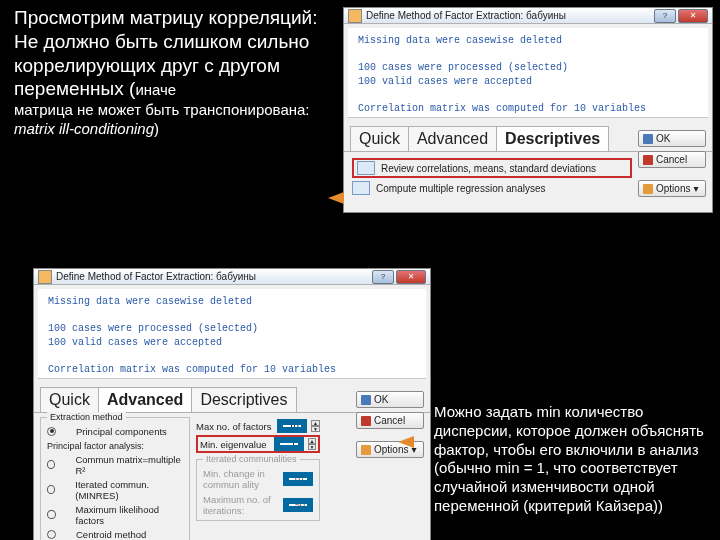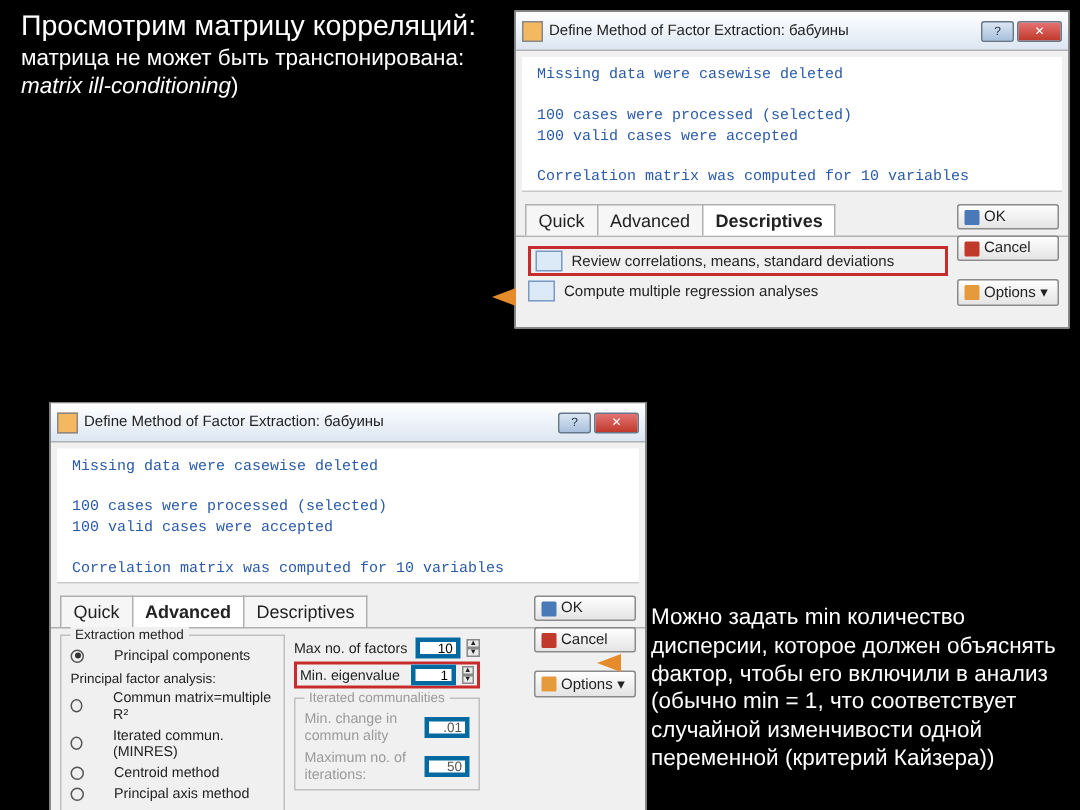--- a/index.html
+++ b/index.html
@@ -21,21 +21,21 @@
   .text-block em { font-style: italic; }
   .dialog {
     position: absolute;
     background: #f0f0f0;
     border: 1px solid #888;
     box-shadow: 2px 2px 6px rgba(0,0,0,0.5);
     font-size: 10px;
     color: #222;
   }
   .titlebar {
-    height: 26px;
+    height: 16px;
     background: linear-gradient(#fff, #dce6f2);
     border-bottom: 1px solid #b0b0b0;
     display: flex;
     align-items: center;
     padding: 0 4px;
     font-size: 10px;
   }
   .titlebar .ticon {
     width: 14px; height: 14px;
     background: #f4b860;
@@ -65,21 +65,21 @@
     line-height: 1.35;
     border-bottom: 1px solid #c8c8c8;
     background: #fff;
     margin: 4px;
   }
   .tabrow {
     display: flex;
     align-items: center;
     padding: 4px 6px 0 6px;
     gap: 0;
-    font-size: 12px;
+    font-size: 16px;
     border-bottom: 1px solid #b0b0b0;
     position: relative;
   }
   .tab {
     padding: 3px 8px;
     border: 1px solid #b0b0b0;
     border-bottom: none;
     background: #f6f6f6;
     margin-right: -1px;
     cursor: pointer;
@@ -167,21 +167,21 @@
     content: ""; width: 4px; height: 4px; background: #333; border-radius: 50%;
   }
   .paramrow {
     display: flex; align-items: center; gap: 4px;
     padding: 2px 0;
     font-size: 9.5px;
   }
   .paramrow.hilite { border: 2px solid #c82b2b; padding: 0px 2px; }
   .ninput {
     width: 30px; height: 14px;
-    border: 3px solid #0369a1;
+    border: 6px solid #0369a1;
     background: #fff;
     font-size: 9px;
     text-align: right;
     padding: 0 2px;
   }
   .disabled { color: #9a9a9a; }
   .spin { width: 10px; display: flex; flex-direction: column; }
   .spin div { height: 6px; border: 1px solid #888; background: #eaeaea; font-size: 5px; line-height: 4px; text-align: center; cursor: pointer;}
   .arrow-orange {
     position: absolute;
@@ -189,20 +189,21 @@
     border-top: 6px solid transparent;
     border-bottom: 6px solid transparent;
     border-right: 16px solid #e58b2c;
   }
 </style>
 </head>
 <body>
 
 <div class="text-block" style="left:14px; top:6px; width:330px;">
   <div><span>Просмотрим матрицу корреляций:</span></div>
+  <div><span>Не должно быть слишком сильно коррелирующих друг с другом переменных (</span><span class="small">иначе</span></div>
   <div class="small"><span>матрица не может быть транспонирована: </span><em>matrix ill-conditioning</em><span>)</span></div>
 </div>
 
 <div class="dialog" style="left:343px; top:7px; width:370px;">
   <div class="titlebar">
     <div class="ticon"></div>
     <span>Define Method of Factor Extraction: бабуины</span>
     <div class="spacer"></div>
     <div class="wbtn">?</div>
     <div class="wbtn close">✕</div>
@@ -277,20 +278,24 @@
         <div class="radio">
             <div class="dot"></div>
             <span>Commun matrix=multiple R²</span>
           </div>
         <div class="radio">
             <div class="dot"></div>
             <span>Iterated commun. (MINRES)</span>
           </div>
         <div class="radio">
             <div class="dot"></div>
+            <span>Maximum likelihood factors</span>
+          </div>
+        <div class="radio">
+            <div class="dot"></div>
             <span>Centroid method</span>
           </div>
         <div class="radio">
             <div class="dot"></div>
             <span>Principal axis method</span>
           </div>
       </div>
     </div>
 
     <div style="width:124px;">

